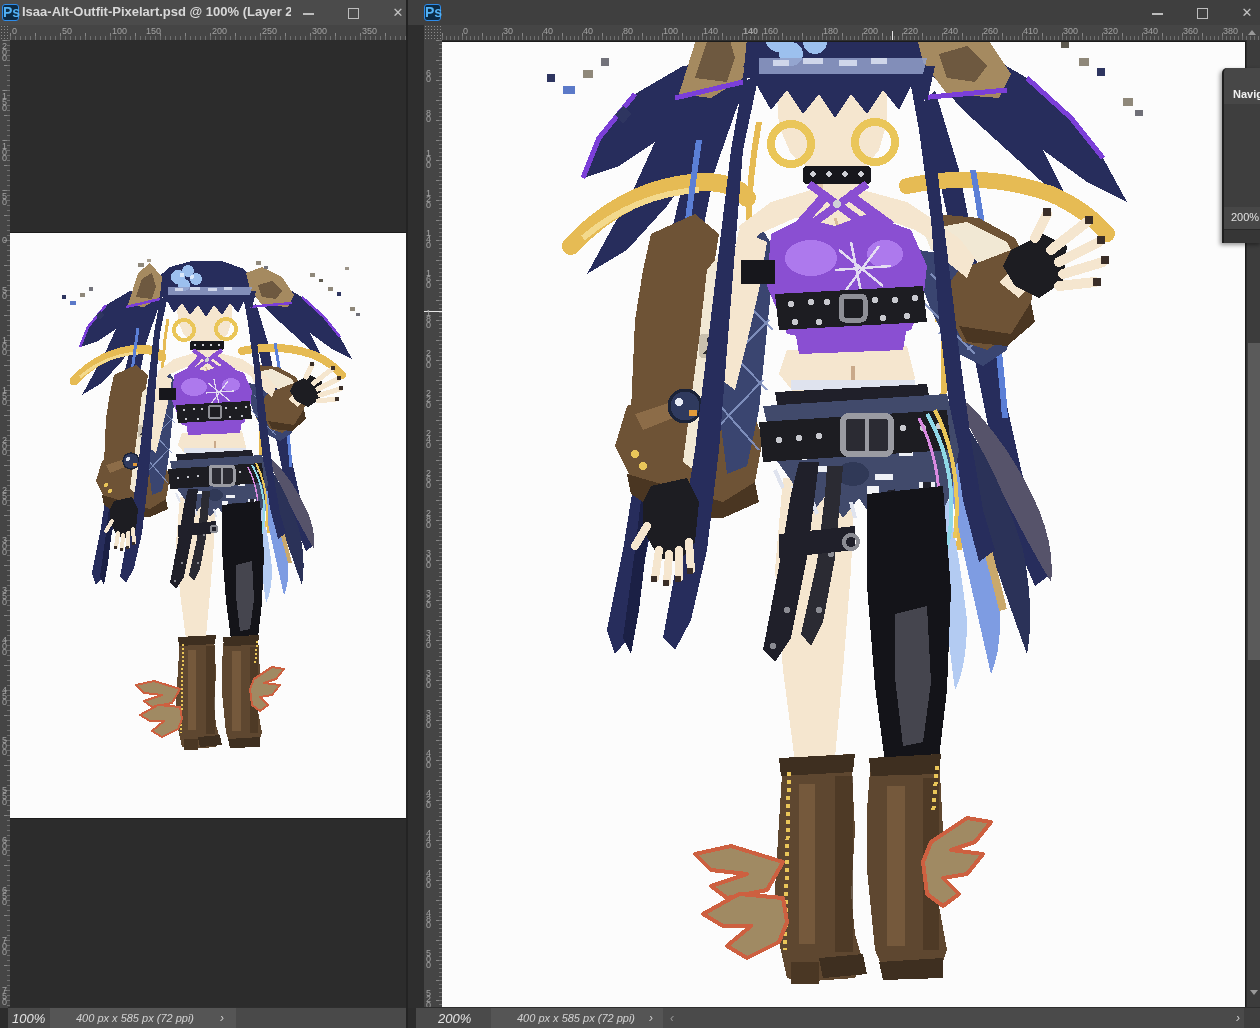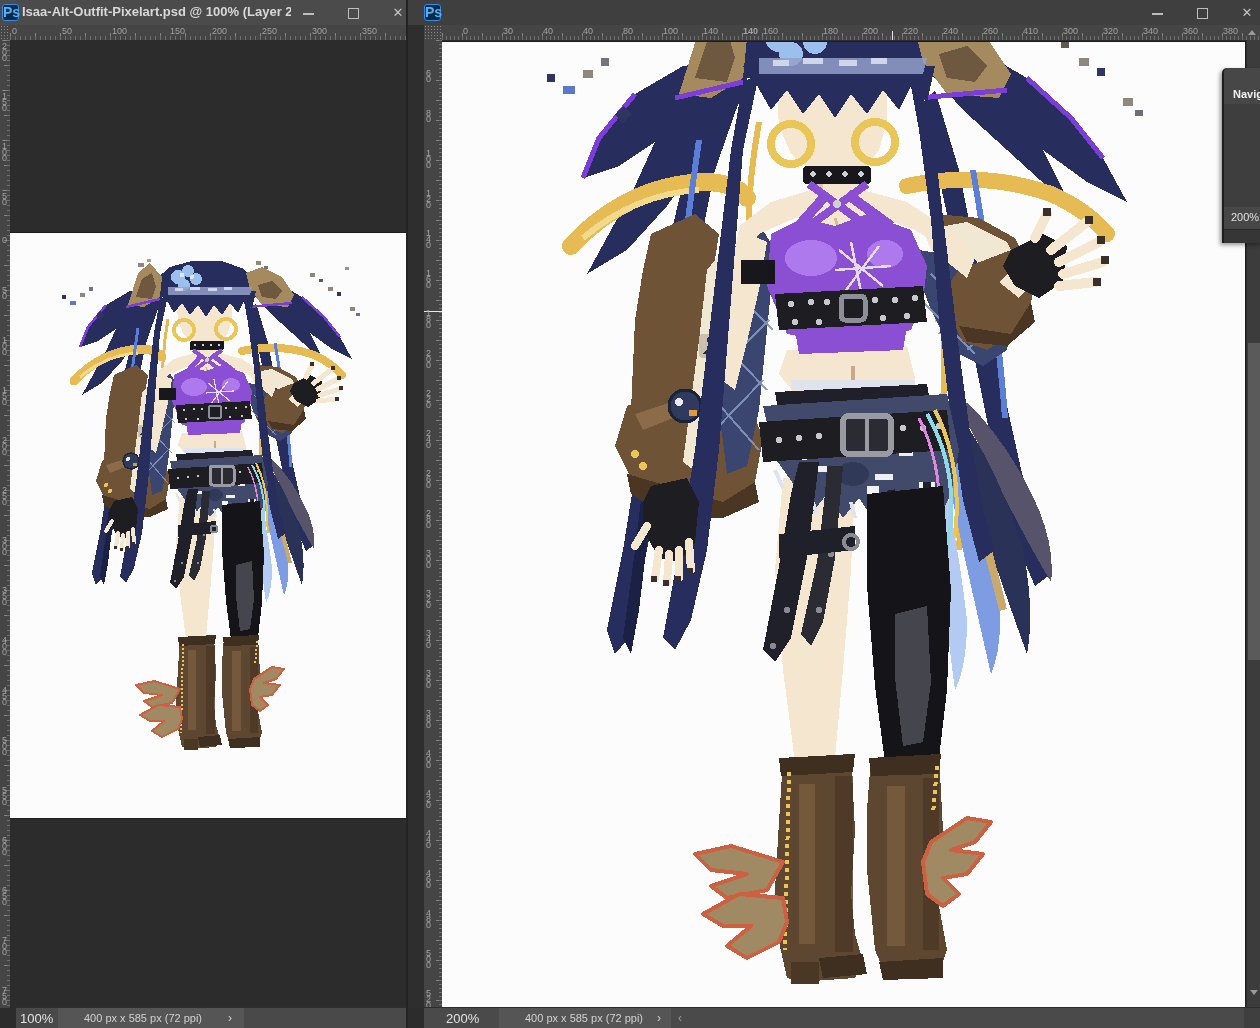--- a/index.html
+++ b/index.html
@@ -27,21 +27,21 @@
   .vruler span{position:absolute;left:2px;font-size:9px;color:#a2a2a2;white-space:pre;line-height:6px;}
   .corner{position:absolute;top:25px;height:15px;background:#454545;border-bottom:1px solid #303030;border-right:1px solid #303030;
     background-image:radial-gradient(#8a8a8a 0.8px,transparent 1px);background-size:3px 3px;}
   .marker-h{position:absolute;bottom:0;width:1px;height:9px;background:#e8e8e8;}
   .marker-v{position:absolute;left:0;right:0;height:1px;background:#e8e8e8;}
   
   .content{position:absolute;bottom:20px;right:0;top:40px;background:#2c2c2c;overflow:hidden;}
   .canvas{position:absolute;background:#fcfcfc;overflow:hidden;box-shadow:0 0 0 1px #1c1c1c;}
   .canvas svg{position:absolute;display:block;}
   
-  .statusbar{position:absolute;left:16px;right:0;bottom:0;height:20px;background:#494949;border-top:1px solid #2e2e2e;color:#dedede;}
+  .statusbar{position:absolute;left:8px;right:0;bottom:0;height:20px;background:#494949;border-top:1px solid #2e2e2e;color:#dedede;font-style:italic;}
   .zoom-txt{position:absolute;top:3px;font-size:13px;color:#e3e3e3;}
   .sizebox{position:absolute;top:0;height:20px;background:#555555;color:#d2d2d2;font-size:11px;line-height:20px;}
   .sizebox .doc-size{position:absolute;left:26px;top:0;}
   .chev{position:absolute;top:0;font-size:12px;color:#cfcfcf;line-height:20px;}
   
   .scrollbar{position:absolute;width:14px;background:#3c3c3c;border-left:1px solid #2c2c2c;}
   .scroll-thumb{position:absolute;left:1px;right:1px;background:#5a5a5a;}
   .tri-up{position:absolute;width:0;height:0;border-left:4px solid transparent;border-right:4px solid transparent;border-bottom:5px solid #9a9a9a;}
   .tri-down{position:absolute;width:0;height:0;border-left:4px solid transparent;border-right:4px solid transparent;border-top:5px solid #9a9a9a;}
   .corner-grip{position:absolute;right:0;bottom:0;width:16px;height:20px;background:#3f3f3f;}
@@ -325,21 +325,21 @@
       <div class="title-text" style="left:22px;right:115px;">Isaa-Alt-Outfit-Pixelart.psd @ 100% (Layer 22...</div>
       <div class="winbtn" style="left:295px;"><span class="minbar"></span></div>
       <div class="winbtn" style="left:340px;"><span class="btn-max-box"></span></div>
       <div class="winbtn" style="left:385px;">✕</div>
     </div>
     <div class="corner" style="left:0;width:10px;"></div>
     <div class="hruler" style="left:10px;right:0;">
         <span style="left: 2px;">0</span>
         <span style="left: 52px; text-align: right;">50</span>
         <span style="left: 102px;">100</span>
-        <span style="left: 160px;">150</span>
+        <span style="left: 136px;">150</span>
         <span style="left: 202px;">200</span>
         <span style="left: 252px;">250</span>
         <span style="left: 302px;">300</span>
         <span style="left: 352px;">350</span>
       </div>
     <div class="vruler" style="left:0;width:10px;height:968px;">
         <span style="top: -3px;">-
 2
 0
 0</span>

